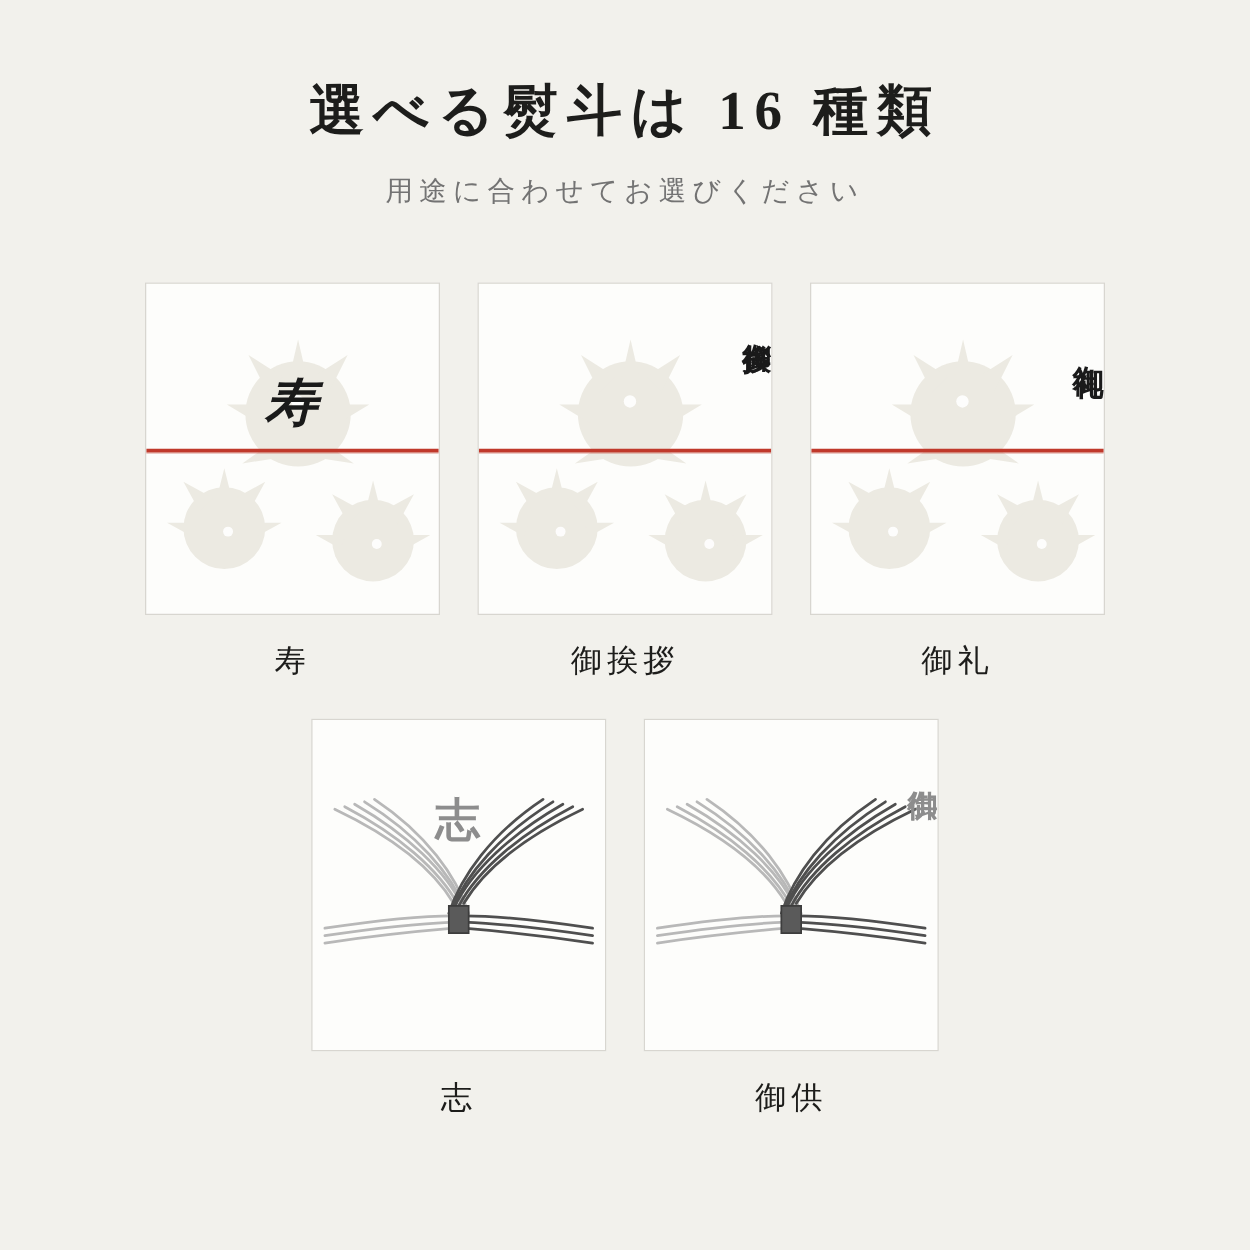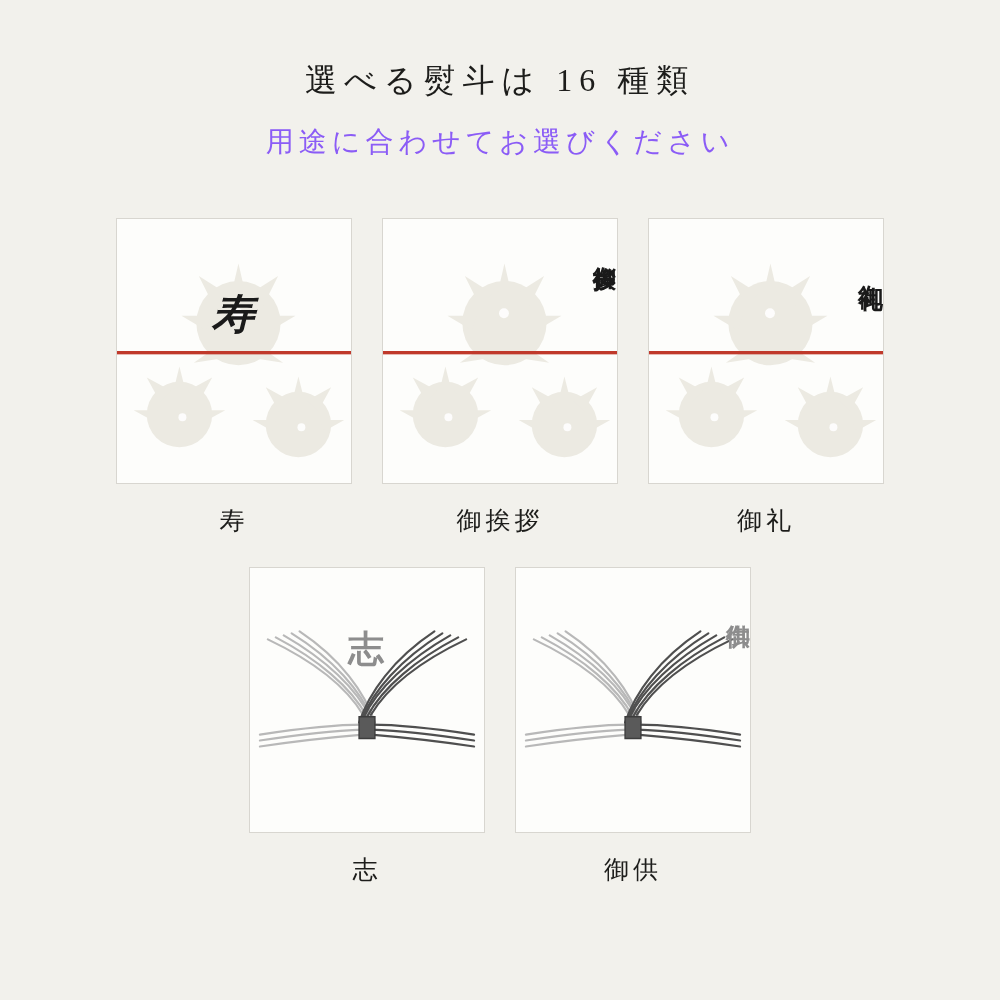--- a/index.html
+++ b/index.html
@@ -20,33 +20,33 @@
     height: 1000px;
     box-sizing: border-box;
   }
 
   
   .heading-block {
     text-align: center;
     padding-top: 60px;
   }
   .title {
-    font-size: 32px;
+    font-size: 44px;
     letter-spacing: 7px;
-    font-weight: 400;
+    font-weight: 700;
     color: #1d1d1b;
     margin: 0;
     line-height: 1.3;
     text-align: center;
   }
   .subtitle {
-    font-size: 28px;
+    font-size: 22px;
     letter-spacing: 5px;
     font-weight: 400;
-    color: #8b5cf6;
+    color: #737373;
     margin: 22px 0 0 0;
     line-height: 1.3;
   }
 
   
   .row {
     display: flex;
     justify-content: center;
     gap: 30px;
   }

